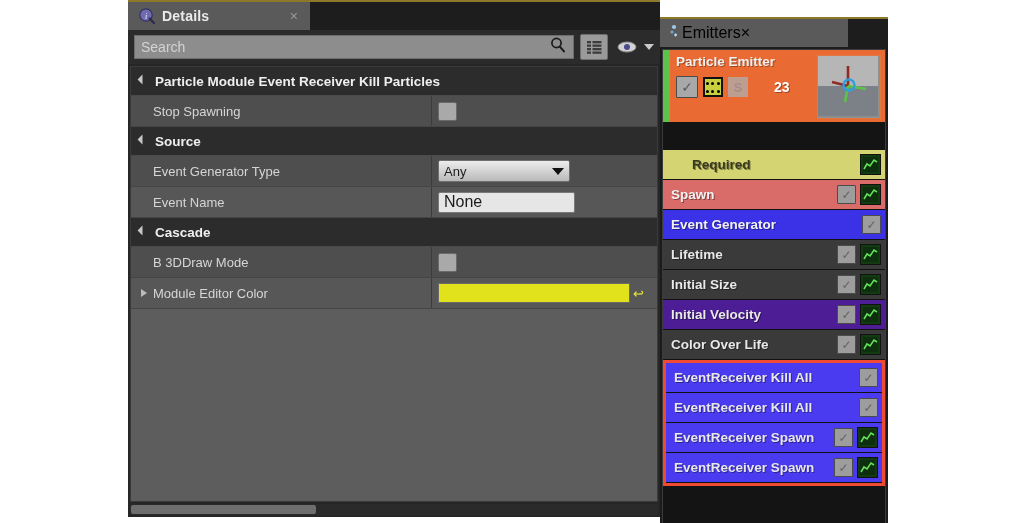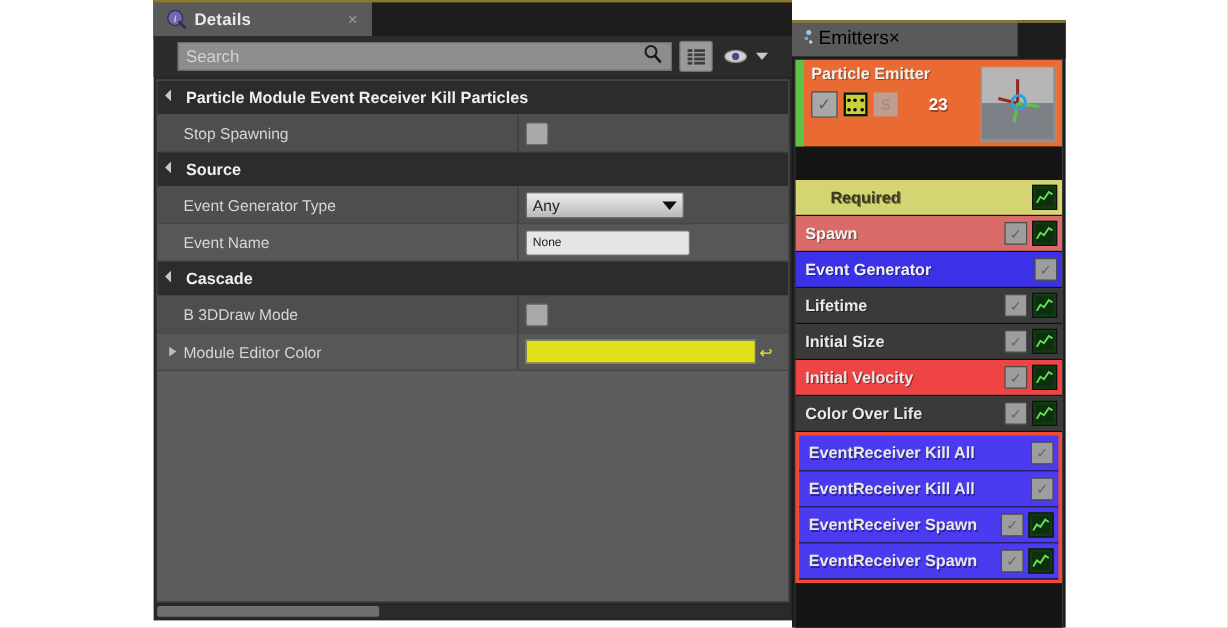--- a/index.html
+++ b/index.html
@@ -10,21 +10,21 @@
   #details-panel{position:absolute;left:128px;top:0px;width:532px;height:517px;background:#262626;}
   .tabstrip{position:relative;height:30px;background:#1d1d1d;border-top:2px solid #8c7a2a;}
   .tab{position:absolute;left:0;top:0;height:30px;width:182px;background:#5a5a5a;
        display:flex;align-items:center;padding:0 6px;box-sizing:border-box;
        border-top:2px solid #8c7a2a;margin-top:-2px;}
   .tab .ticon{width:18px;height:18px;margin:0 6px 0 4px;flex:none;}
   .tab .tlabel{color:#eaeaea;font-size:14px;font-weight:bold;letter-spacing:.2px;flex:1;}
   .tab .tclose{color:#9a9a9a;font-size:14px;margin-right:6px;}
 
   .searchrow{position:absolute;left:0;top:30px;width:532px;height:34px;background:#2b2b2b;
-             display:flex;align-items:center;padding:0 20px;box-sizing:border-box;}
+             display:flex;align-items:center;padding:0 6px;box-sizing:border-box;}
   .searchbox{flex:1;height:24px;background:#8d8d8d;border:1px solid #6d6d6d;
              display:flex;align-items:center;justify-content:space-between;
              padding:0 6px;box-sizing:border-box;}
   .searchbox .ph{color:#d3d3d3;font-size:14px;}
   .icon-btn{width:26px;height:24px;margin-left:6px;display:flex;align-items:center;justify-content:center;flex:none;}
   .icon-btn.framed{background:#9a9a9a;border:1px solid #6f6f6f;border-radius:2px;}
   .chev{width:0;height:0;border-left:5px solid transparent;border-right:5px solid transparent;
         border-top:6px solid #c9c9c9;margin-left:4px;}
 
   .proplist{position:absolute;left:2px;top:66px;width:528px;height:436px;background:#5d5d5d;
@@ -40,21 +40,21 @@
              display:flex;align-items:center;}
   .prop-arrow{width:0;height:0;border-left:6px solid #bdbdbd;border-top:4px solid transparent;
               border-bottom:4px solid transparent;margin-left:-12px;margin-right:6px;}
   .prop-val{flex:1;border-left:1px solid #3c3c3c;height:30px;display:flex;align-items:center;padding-left:6px;box-sizing:border-box;}
   .cb-prop{width:17px;height:17px;background:#a9a9a9;border:1px solid #6a6a6a;border-radius:2px;}
   .combo{width:132px;height:22px;background:linear-gradient(#ededed,#b9b9b9);border:1px solid #6f6f6f;
          border-radius:2px;display:flex;align-items:center;padding:0 5px;box-sizing:border-box;}
   .combo .ctext{flex:1;color:#1c1c1c;font-size:13px;}
   .combo .cdown{width:0;height:0;border-left:6px solid transparent;border-right:6px solid transparent;border-top:7px solid #111;}
   .textfield{width:137px;height:21px;background:#e6e6e6;border:1px solid #7a7a7a;border-radius:2px;
-             display:flex;align-items:center;padding:0 5px;box-sizing:border-box;color:#1a1a1a;font-size:10px;}
+             display:flex;align-items:center;padding:0 5px;box-sizing:border-box;color:#1a1a1a;font-size:16px;}
   .colorbox{width:190px;height:18px;border:1px solid #6a6a6a;}
   .reset-arrow{color:#e8e83c;font-size:13px;margin-left:3px;}
   .hscroll{position:absolute;left:2px;top:504px;width:528px;height:11px;background:#2a2a2a;}
   .hscroll .thumb{height:9px;margin:1px;background:#6e6e6e;border-radius:2px;}
 
   
   #emitters-panel{position:absolute;left:660px;top:17px;width:228px;height:517px;background:#1b1b1b;}
   .etab{position:relative;height:30px;background:#1d1d1d;border-top:2px solid #8c7a2a;}
   .etab-inner{position:absolute;left:0;top:-2px;height:30px;width:188px;background:#5a5a5a;
        display:flex;align-items:center;padding:0 6px;box-sizing:border-box;border-top:2px solid #8c7a2a;}
@@ -289,21 +289,21 @@
           <div class="mod-row" style="background: rgb(58, 58, 58);">
             <span class="mod-label" style="color: rgb(232, 232, 232);">Initial Size</span>
             <span class="mod-cb">✓</span>
             <span class="mod-graph">
               <svg width="15" height="15" viewBox="0 0 15 15">
                 <rect x="0" y="0" width="15" height="15" fill="#0d2f0d"></rect>
                 <polyline points="1,12 4,7 7,9 11,3 14,5" fill="none" stroke="#63e05a" stroke-width="1.6"></polyline>
               </svg>
             </span>
           </div>
-          <div class="mod-row" style="background: #ef4444; align-items: center;">
+          <div class="mod-row" style="background: #4c1d95; align-items: center;">
             <span class="mod-label" style="color: rgb(232, 232, 232);">Initial Velocity</span>
             <span class="mod-cb">✓</span>
             <span class="mod-graph">
               <svg width="15" height="15" viewBox="0 0 15 15">
                 <rect x="0" y="0" width="15" height="15" fill="#0d2f0d"></rect>
                 <polyline points="1,12 4,7 7,9 11,3 14,5" fill="none" stroke="#63e05a" stroke-width="1.6"></polyline>
               </svg>
             </span>
           </div>
           <div class="mod-row" style="background: rgb(58, 58, 58);">

